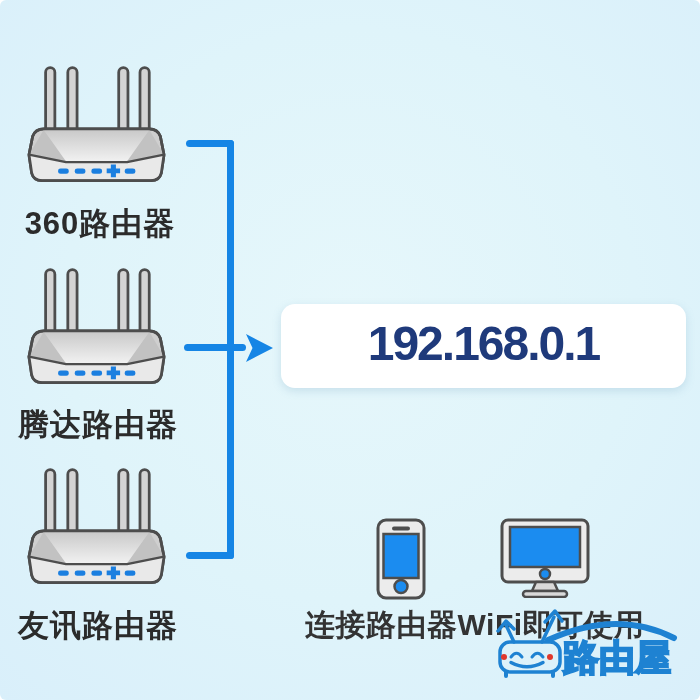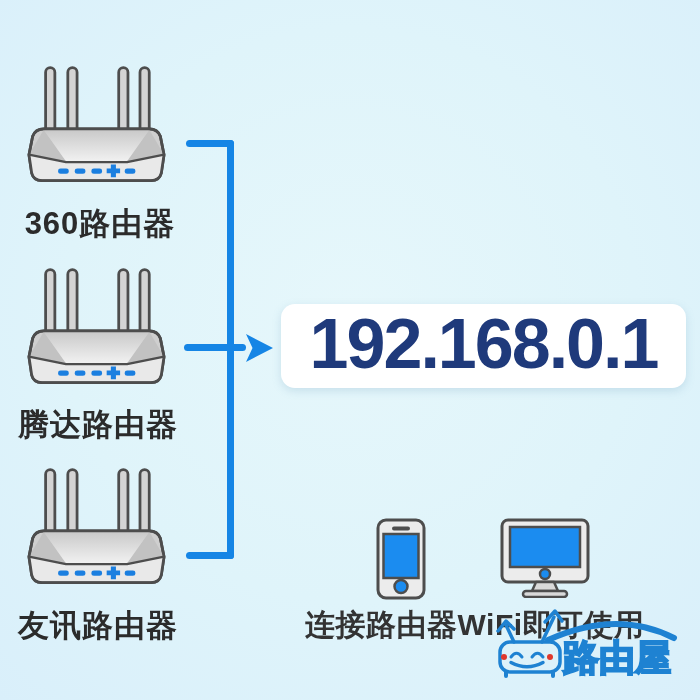--- a/index.html
+++ b/index.html
@@ -2,35 +2,36 @@
 <html><head>
 <meta charset="utf-8">
 <style>
   html,body{margin:0;padding:0;}
   .canvas{
     position:relative;
     width:700px;height:700px;
     overflow:hidden;
     background:radial-gradient(circle at 50% 45%, #e6f7fb 0%, #dff4fa 55%, #d9effa 100%);
     font-family:"Liberation Sans","DejaVu Sans",sans-serif;
+    border-radius:6px;
   }
   .abs{position:absolute;}
   .router-label{
     width:210px;text-align:center;
     font-size:31px;font-weight:600;color:#2b2b2b;letter-spacing:1px;
   }
   .blue-line{background:#1585e5;border-radius:4px;}
   .ip-box{
     left:281px;top:304px;width:405px;height:84px;
     background:#ffffff;border-radius:14px;
     box-shadow:0 3px 8px rgba(110,160,190,0.25);
     display:flex;align-items:center;justify-content:center;
   }
   .ip-text{
-    font-size:70px;font-weight:bold;color:#1f3a7b;
+    font-size:48px;font-weight:bold;color:#1f3a7b;
     letter-spacing:-2px;line-height:1;padding-bottom:4px;
   }
   .caption{
     left:305px;top:605px;
     font-size:30px;font-weight:600;color:#333333;letter-spacing:0.5px;
     white-space:nowrap;
   }
   svg{display:block;}
 </style>
 </head>

